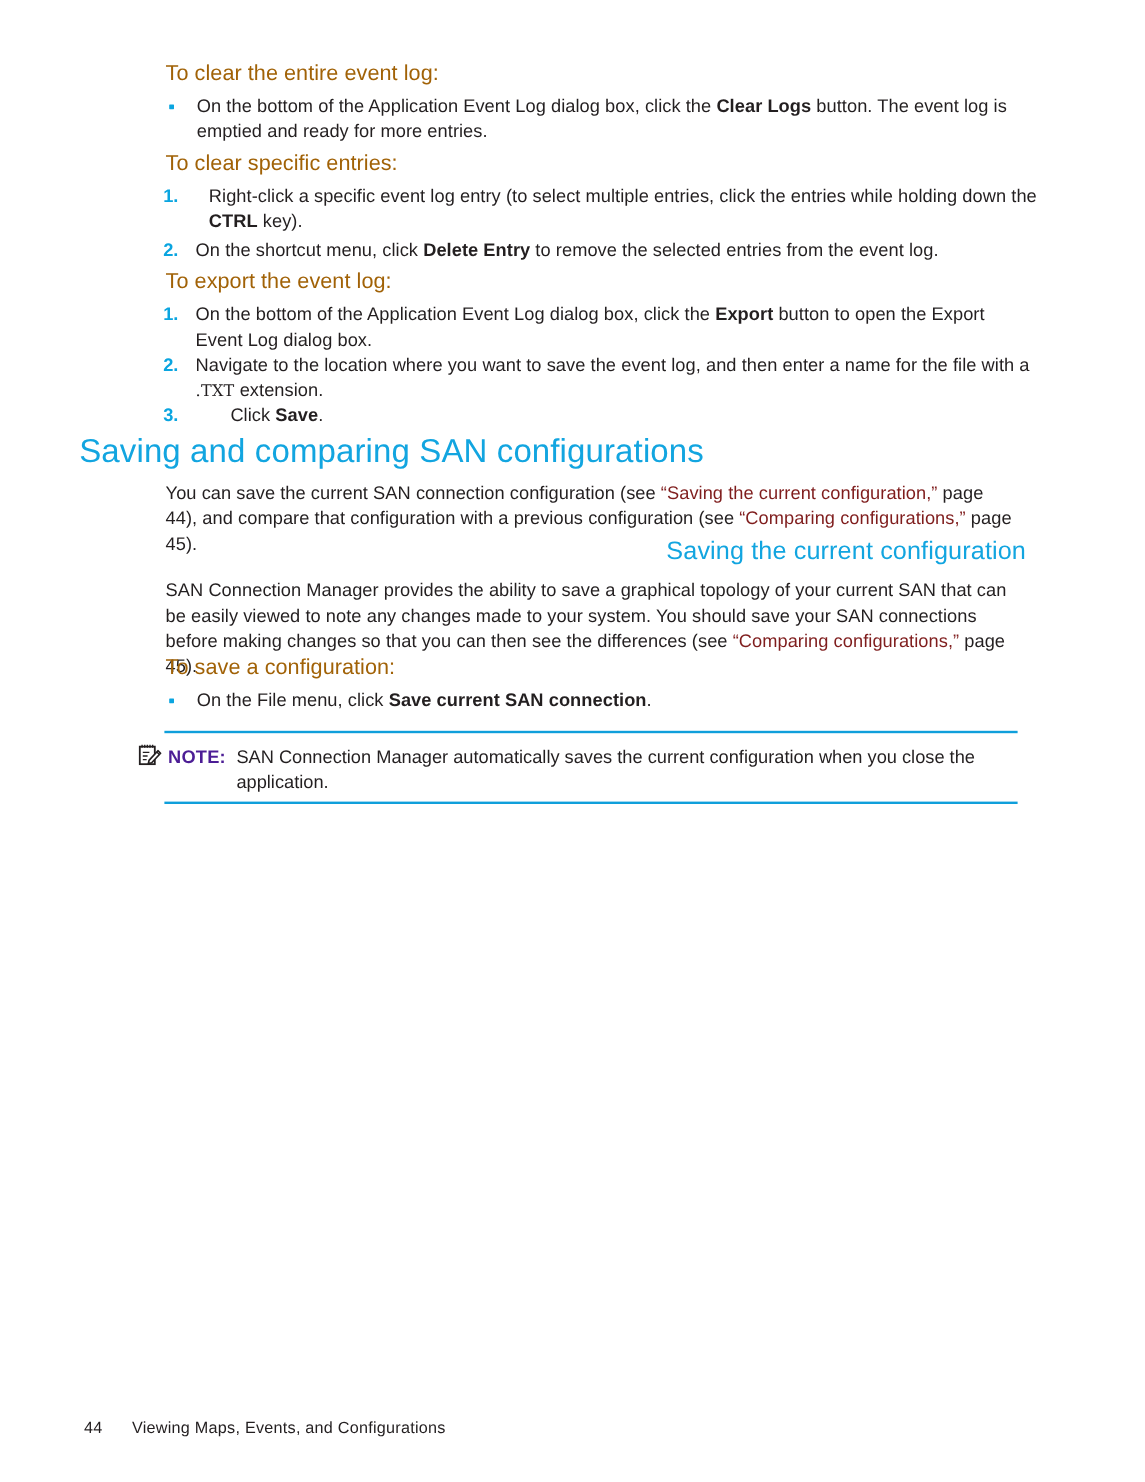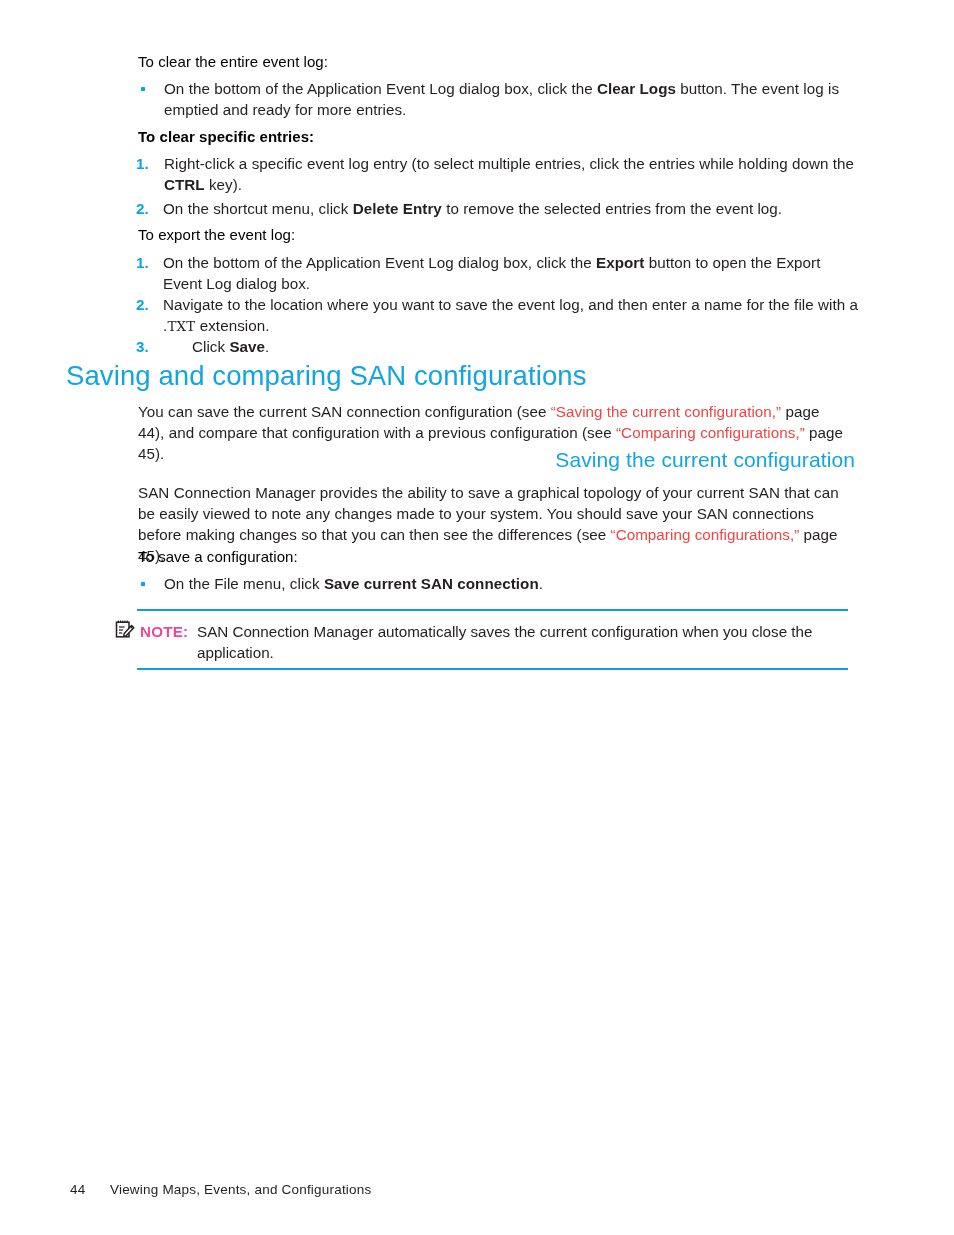--- a/index.html
+++ b/index.html
@@ -20,23 +20,23 @@
     position: absolute;
     inset: 0;
     width: 954px;
     height: 1235px;
     overflow: hidden;
   }
 
   
   .lead {
     position: absolute;
-    font-size: 15px;
-    line-height: 21px;
-    color: #000000;
+    font-size: 18px;
+    line-height: 21px;
+    color: #a16207;
     letter-spacing: 0.05px;
   }
 
   .para {
     position: absolute;
     font-size: 15.2px;
     line-height: 21px;
     color: #231f20;
     letter-spacing: 0.05px;
   }
@@ -71,21 +71,21 @@
   .li-body {
     position: absolute;
   }
 
   b, .b {
     font-weight: bold;
     color: #231f20;
   }
 
   .xref {
-    color: #ef4444;
+    color: #7f1d1d;
   }
 
   .mono {
     font-family: "DejaVu Serif", "Liberation Serif", serif;
     font-size: 13.4px;
     letter-spacing: 0.2px;
   }
 
   
   .h1 {
@@ -113,21 +113,21 @@
     height: 1.5px;
     background: #0f9fdb;
   }
   .note-icon {
     position: absolute;
     width: 20px;
     height: 20px;
   }
   .note-label {
     position: absolute;
-    color: #ec4899;
+    color: #4c1d95;
     font-weight: bold;
     font-size: 15.2px;
     line-height: 21px;
     letter-spacing: 0.2px;
   }
   .note-text {
     position: absolute;
     font-size: 15.2px;
     line-height: 21px;
     color: #231f20;
@@ -155,24 +155,24 @@
 
   <div class="lead" style="left:138px; top:51px; width:720px;">To clear the entire event log:</div>
 
   <div class="bullet-dot" style="left:141px; top:87px;"></div>
   <div class="li-body" style="left:164px; top:78px; width:694px;">
     <span class="list-item" style="position:static;">
       <span>On the bottom of the Application Event Log dialog box, click the </span><b>Clear Logs</b><span> button. The event log is emptied and ready for more entries.</span>
     </span>
   </div>
 
-  <div class="lead" style="left:138px; top:126px; width:720px;font-weight:bold;">To clear specific entries:</div>
+  <div class="lead" style="left:138px; top:126px; width:720px;">To clear specific entries:</div>
 
   <div class="marker num" style="left:136px; top:153px; width:22px;">1.</div>
-  <div class="li-body" style="left:164px; top:153px; width:700px;">
+  <div class="li-body" style="left:174px; top:153px; width:700px;">
     <span class="list-item" style="position:static;">
       <span>Right-click a specific event log entry (to select multiple entries, click the entries while holding down the </span><b>CTRL</b><span> key).</span>
     </span>
   </div>
 
   <div class="marker num" style="left:136px; top:198px; width:22px;">2.</div>
   <div class="li-body" style="left:163px; top:198px; width:700px;">
     <span class="list-item" style="position:static;text-align:center;">
       <span>On the shortcut menu, click </span><b>Delete Entry</b><span> to remove the selected entries from the event log.</span>
     </span>

